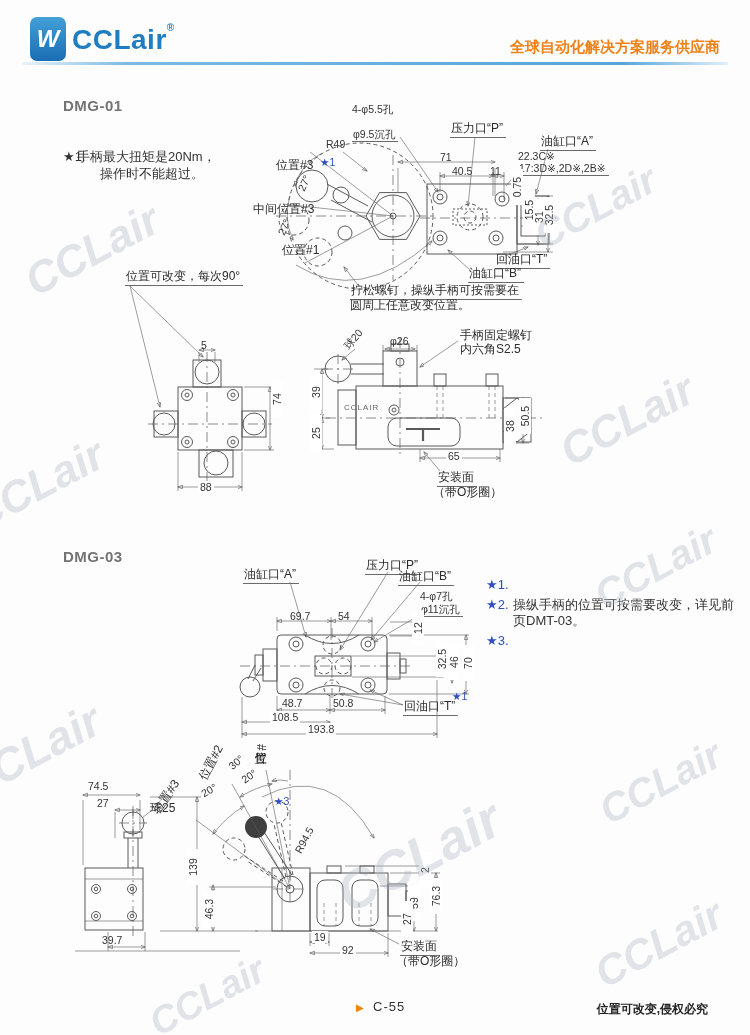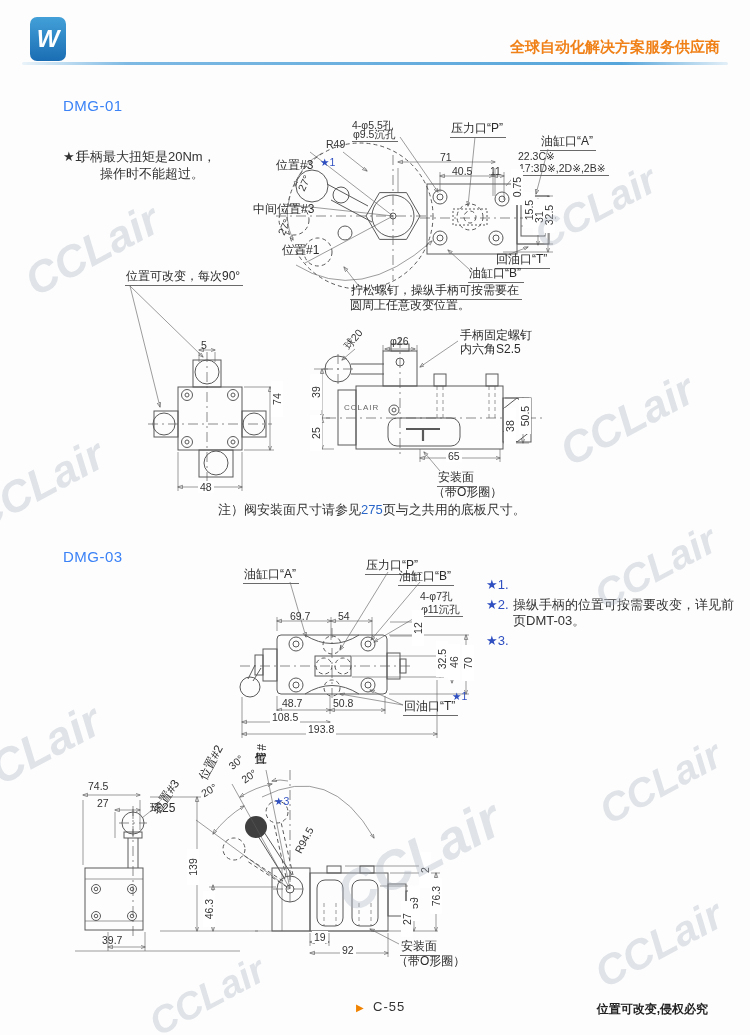--- a/index.html
+++ b/index.html
@@ -26,39 +26,40 @@
   svg.art .d2{stroke-dasharray:2 2}
   svg.art .fillb{fill:#3f3f3f;stroke:none}
   svg.art .thk{stroke-width:2.2}
   
   .lbl{position:absolute;font-size:10.5px;color:#333;white-space:nowrap;z-index:2;line-height:1.15}
   .cn{font-size:12px;color:#2b2b2b}
   .lead{border-bottom:1px solid #6a6a6a;padding:0 3px 1px 1px}
   .vdim{width:34px;text-align:center;transform:rotate(-90deg);background:#fff;padding:0 1px}
   .bg{background:#fff;padding:0 2px}
   .star{color:#2f4fc1}
-  .title{font-size:15px;font-weight:normal;color:#3b82f6;letter-spacing:.5px}
+  .title{font-size:15px;font-weight:bold;color:#737373;letter-spacing:.5px}
   .note{font-size:13px;color:#333}
   .link{color:#2a66c8}
   .notes3{position:absolute;left:486px;top:577px;width:250px;z-index:2;font-size:13px;color:#333;line-height:1.28}
   .notes3 .row{display:flex;margin-bottom:3px}
   .notes3 .s{flex:0 0 27px}
   .notes3 .t{flex:1}
   .footer-tri{position:absolute;left:356px;top:1002px;color:#f08300;font-size:10px;z-index:2}
   .footer-page{position:absolute;left:373px;top:999px;font-size:13px;color:#333;letter-spacing:1px;z-index:2}
   .footer-copy{position:absolute;right:42px;top:1001px;font-size:12px;font-weight:bold;color:#222;z-index:2}
 </style>
 </head>
 <body>
 
 <div class="page">
 
   <div class="logo-box">
     <span class="logo-glyph">W</span>
   </div>
+  <div class="logo-text"><span>CCLair</span><span class="logo-reg">®</span></div>
   <div class="tagline">全球自动化解决方案服务供应商</div>
   <div class="divider"></div>
 
   <svg class="art" width="750" height="1035" viewBox="0 0 750 1035">
     <defs>
       <marker id="ar" markerWidth="9" markerHeight="8" refX="7.5" refY="3" orient="auto-start-reverse">
         <path d="M0,0 L8,3 L0,6 z" fill="#555" stroke="none"></path>
       </marker>
     </defs>
 
@@ -355,21 +356,21 @@
       <path d="M388 933 V957" class="thin"></path>
       <path d="M399 944 L370 929" class="thin" marker-end="url(#ar)"></path>
     </g>
   </svg>
 
   <div class="lbl title" style="left:63px;top:97px">DMG-01</div>
   <div class="lbl note star" style="left:63px;top:150px">★1.</div>
   <div class="lbl note" style="left:77px;top:150px">手柄最大扭矩是20Nm，</div>
   <div class="lbl note" style="left:100px;top:167px">操作时不能超过。</div>
 
-  <div class="lbl" style="left:352px;top:119px">4-φ5.5孔</div>
+  <div class="lbl" style="left:352px;top:103px">4-φ5.5孔</div>
   <div class="lbl lead" style="left:352px;top:128px">φ9.5沉孔</div>
   <div class="lbl cn lead" style="left:450px;top:122px">压力口“P”</div>
   <div class="lbl cn lead" style="left:540px;top:135px">油缸口“A”</div>
   <div class="lbl" style="left:518px;top:150px">22.3C※</div>
   <div class="lbl lead" style="left:518px;top:162px">17:3D※,2D※,2B※</div>
   <div class="lbl" style="left:326px;top:138px">R49</div>
   <div class="lbl cn" style="left:276px;top:159px">位置#3</div>
   <div class="lbl star" style="left:320px;top:156px">★1</div>
   <div class="lbl" style="left:296px;top:177px;transform:rotate(-65deg)">27°</div>
   <div class="lbl" style="left:276px;top:221px;transform:rotate(-65deg)">27°</div>
@@ -383,35 +384,34 @@
   <div class="lbl vdim" style="left:511px;top:204px">15.5</div>
   <div class="lbl vdim" style="left:521px;top:211px">31</div>
   <div class="lbl vdim" style="left:531px;top:209px">32.5</div>
   <div class="lbl cn lead" style="left:495px;top:253px">回油口“T”</div>
   <div class="lbl cn lead" style="left:468px;top:267px">油缸口“B”</div>
   <div class="lbl cn lead" style="left:350px;top:284px">拧松螺钉，操纵手柄可按需要在</div>
   <div class="lbl cn" style="left:350px;top:299px">圆周上任意改变位置。</div>
 
   <div class="lbl" style="left:201px;top:339px">5</div>
   <div class="lbl vdim" style="left:259px;top:393px">74</div>
-  <div class="lbl bg" style="left:198px;top:481px">48</div>
+  <div class="lbl bg" style="left:198px;top:481px">88</div>
   <div class="lbl" style="left:342px;top:333px;transform:rotate(-50deg)">球20</div>
   <div class="lbl" style="left:390px;top:335px">φ26</div>
   <div class="lbl cn" style="left:460px;top:329px">手柄固定螺钉</div>
   <div class="lbl cn" style="left:460px;top:343px">内六角S2.5</div>
   <div class="lbl vdim" style="left:298px;top:386px">39</div>
   <div class="lbl vdim" style="left:298px;top:427px">25</div>
   <div class="lbl" style="left:344px;top:403px;font-size:8px;letter-spacing:1px;color:#666">CCLAIR</div>
   <div class="lbl bg" style="left:446px;top:450px">65</div>
   <div class="lbl vdim" style="left:492px;top:420px">38</div>
   <div class="lbl vdim" style="left:507px;top:410px">50.5</div>
   <div class="lbl cn lead" style="left:437px;top:471px">安装面</div>
   <div class="lbl cn" style="left:433px;top:486px">（带O形圈）</div>
 
-  <div class="lbl note" style="left:218px;top:503px"><span>注）阀安装面尺寸请参见</span><span class="link">275</span><span>页与之共用的底板尺寸。</span></div>
 
   <div class="lbl title" style="left:63px;top:548px">DMG-03</div>
   <div class="lbl cn lead" style="left:243px;top:568px">油缸口“A”</div>
   <div class="lbl cn lead" style="left:365px;top:559px">压力口“P”</div>
   <div class="lbl cn lead" style="left:398px;top:570px">油缸口“B”</div>
   <div class="lbl" style="left:420px;top:590px">4-φ7孔</div>
   <div class="lbl lead" style="left:420px;top:603px">φ11沉孔</div>
   <div class="lbl" style="left:290px;top:610px">69.7</div>
   <div class="lbl" style="left:338px;top:610px">54</div>
   <div class="lbl vdim" style="left:400px;top:622px">12</div>

